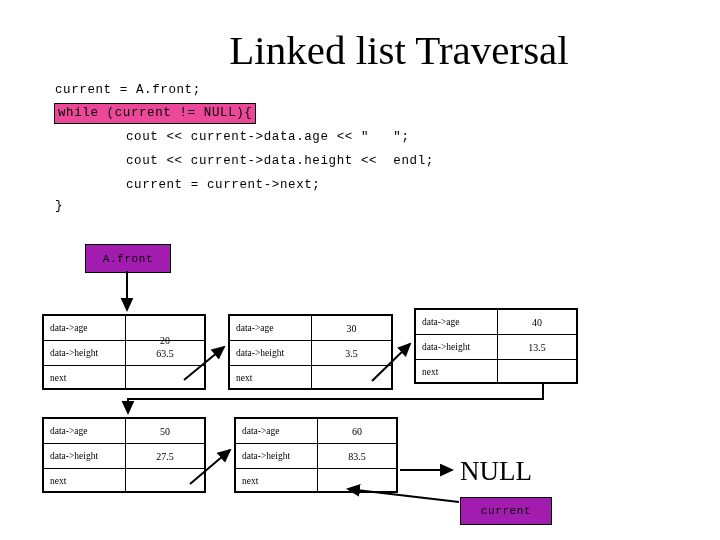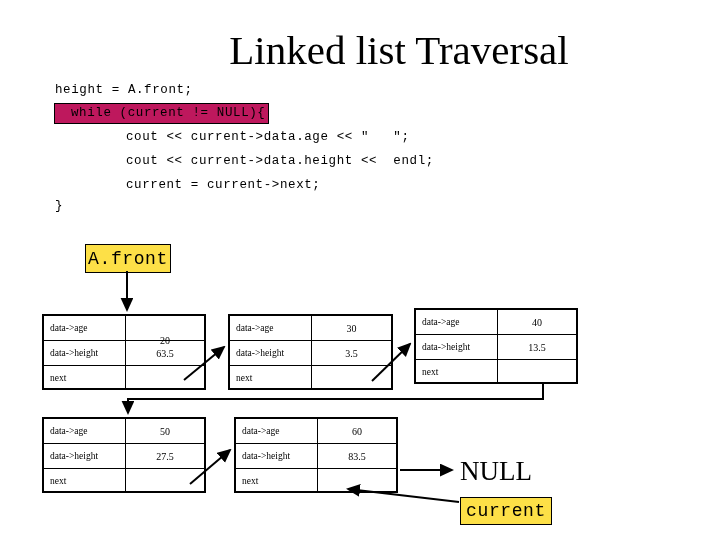--- a/index.html
+++ b/index.html
@@ -35,32 +35,32 @@
   .code-line {
     position: absolute;
     font-family: "Liberation Mono", monospace;
     font-size: 12.5px;
     line-height: 16px;
     letter-spacing: 0.6px;
     color: #000000;
     white-space: pre;
   }
   .code-hl {
-    background: #be185d;
+    background: #ec4899;
     border: 1px solid #000000;
-    padding: 1px 3px 2px 16px;
+    padding: 1px 3px 2px 3px;
   }
 
   
   .green-box {
     position: absolute;
-    background: #fde047;
+    background: #a21caf;
     border: 1px solid #000000;
     font-family: "Liberation Mono", monospace;
-    font-size: 18px;
+    font-size: 11px;
     letter-spacing: 0.6px;
     color: #000000;
     display: flex;
     align-items: center;
     justify-content: center;
     white-space: nowrap;
   }
 
   
   .node {
@@ -116,21 +116,21 @@
     pointer-events: none;
   }
 </style>
 </head>
 <body>
 
 <div id="slide">
 
   <div id="title">Linked list Traversal</div>
 
-  <div class="code-line" style="left:55px; top:82px;">height = A.front;</div>
+  <div class="code-line" style="left:55px; top:82px;">current = A.front;</div>
 
   <div class="code-line code-hl" style="left:54px; top:103px;">while (current != NULL){</div>
 
   <div class="code-line" style="left:126px; top:129px;">cout &lt;&lt; current-&gt;data.age &lt;&lt; "   ";</div>
 
   <div class="code-line" style="left:126px; top:153px;">cout &lt;&lt; current-&gt;data.height &lt;&lt;  endl;</div>
 
   <div class="code-line" style="left:126px; top:177px;">current = current-&gt;next;</div>
 
   <div class="code-line" style="left:55px; top:198px;">}</div>

